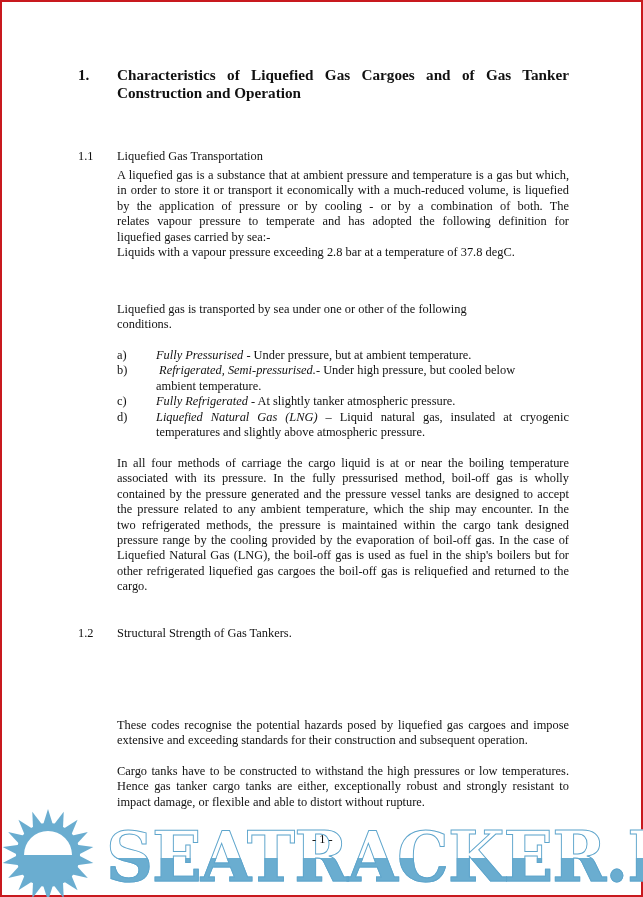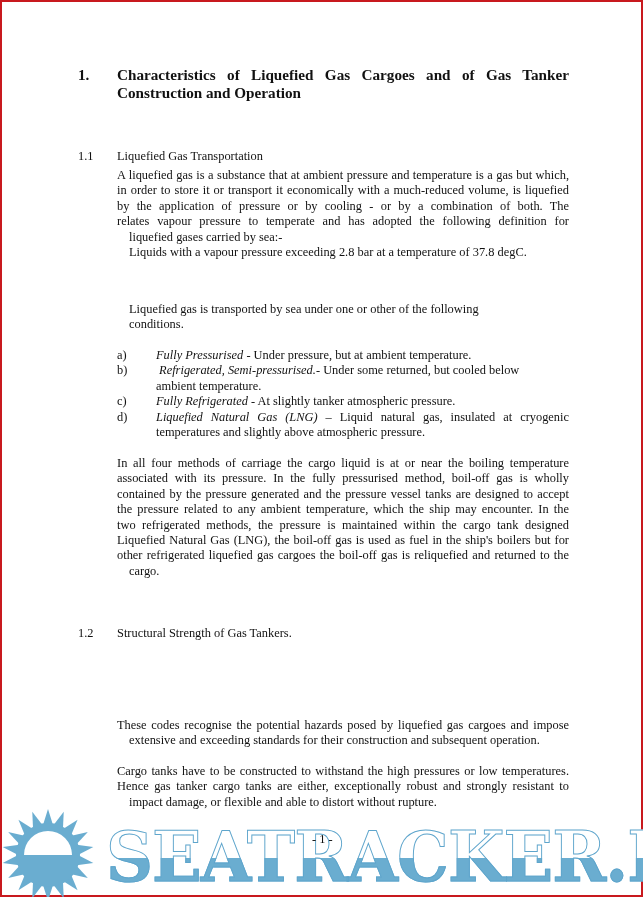--- a/index.html
+++ b/index.html
@@ -16,21 +16,21 @@
   }
   .title-row { position: absolute; left: 76px; top: 64px; width: 490px; font-weight: bold; font-size: 15.2px; line-height: 18px; }
   .title-num { position: absolute; left: 0; top: 0; }
   .title-text { position: absolute; left: 39px; top: 0; width: 452px; text-align: justify; text-align-last: left; }
   .title-text .l1 { display: block; text-align: justify; text-align-last: justify; }
   .sec-head { position: absolute; left: 76px; font-size: 12.4px; line-height: 15px; }
   .sec-head .num { position: absolute; left: 0; }
   .sec-head .txt { position: absolute; left: 39px; white-space: nowrap; }
   .para { position: absolute; left: 115px; width: 452px; font-size: 12.4px; line-height: 15.4px; text-align: justify; }
   .para .line { display: block; text-align: justify; text-align-last: justify; white-space: nowrap; }
-  .para .line.last { text-align-last: left; margin-left: 12px; }
+  .para .line.last { text-align-last: left; }
   .list { position: absolute; left: 115px; width: 452px; font-size: 12.4px; line-height: 15.4px; }
   .li { position: relative; padding-left: 39px; }
   .li .mk { position: absolute; left: 0; top: 0; }
   .li i { font-style: italic; }
   .li .jl { display: block; text-align: justify; text-align-last: justify; }
   .watermark { position: absolute; left: 0; top: 800px; width: 643px; height: 95px; pointer-events: none; }
   .wm-text {
     position: absolute; left: 104px; top: 820px;
     font-family: "DejaVu Serif", "Liberation Serif", serif; font-weight: bold;
     font-size: 70px; line-height: 70px; letter-spacing: -1px;
@@ -76,40 +76,41 @@
     <span class="line last">conditions.</span>
   </div>
 
   <div class="list" style="top:346px;">
     <div class="li">
       <span class="mk">a)</span>
       <i>Fully Pressurised</i><span> - Under pressure, but at ambient temperature.</span>
     </div>
     <div class="li">
       <span class="mk">b)</span>
-      &nbsp;<i>Refrigerated, Semi-pressurised.</i><span>- Under some returned, but cooled below</span><br>
+      &nbsp;<i>Refrigerated, Semi-pressurised.</i><span>- Under high pressure, but cooled below</span><br>
       <span>ambient temperature.</span>
     </div>
     <div class="li">
       <span class="mk">c)</span>
       <i>Fully Refrigerated</i><span> - At slightly tanker atmospheric pressure.</span>
     </div>
     <div class="li">
       <span class="mk">d)</span>
       <span class="jl"><i>Liquefied Natural Gas (LNG)</i><span> – Liquid natural gas, insulated at cryogenic</span></span>
       <span>temperatures and slightly above atmospheric pressure.</span>
     </div>
   </div>
 
   <div class="para" style="top:454px;">
     <span class="line">In all four methods of carriage the cargo liquid is at or near the boiling temperature</span>
     <span class="line">associated with its pressure.  In the fully pressurised method, boil-off gas is wholly</span>
     <span class="line">contained by the pressure generated and the pressure vessel tanks are designed to accept</span>
     <span class="line">the pressure related to any ambient temperature, which the ship may encounter.  In the</span>
     <span class="line">two refrigerated methods, the pressure is maintained within the cargo tank designed</span>
+    <span class="line">pressure range by the cooling provided by the evaporation of boil-off gas.  In the case of</span>
     <span class="line">Liquefied Natural Gas (LNG), the boil-off gas is used as fuel in the ship's boilers but for</span>
     <span class="line">other refrigerated liquefied gas cargoes the boil-off gas is reliquefied and returned to the</span>
     <span class="line last">cargo.</span>
   </div>
 
   <div class="sec-head" style="top:624px;">
     <span class="num">1.2</span>
     <span class="txt">Structural Strength of Gas Tankers.</span>
   </div>
 

